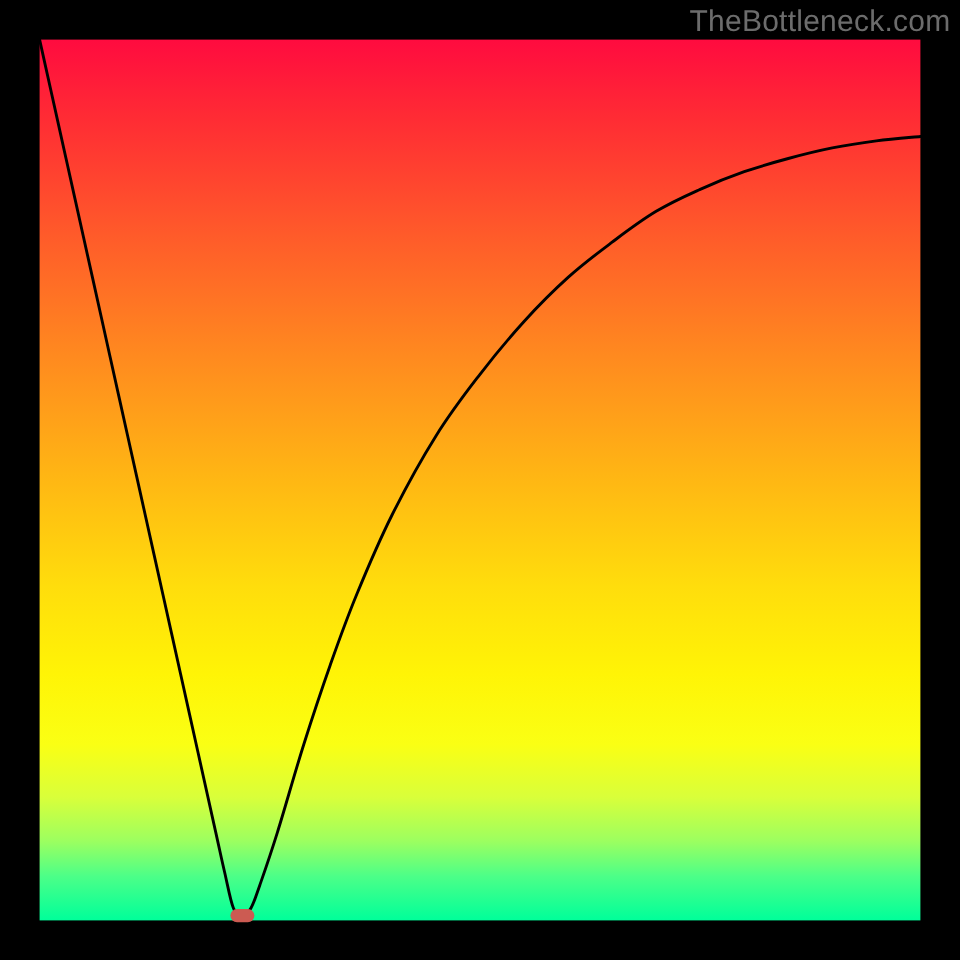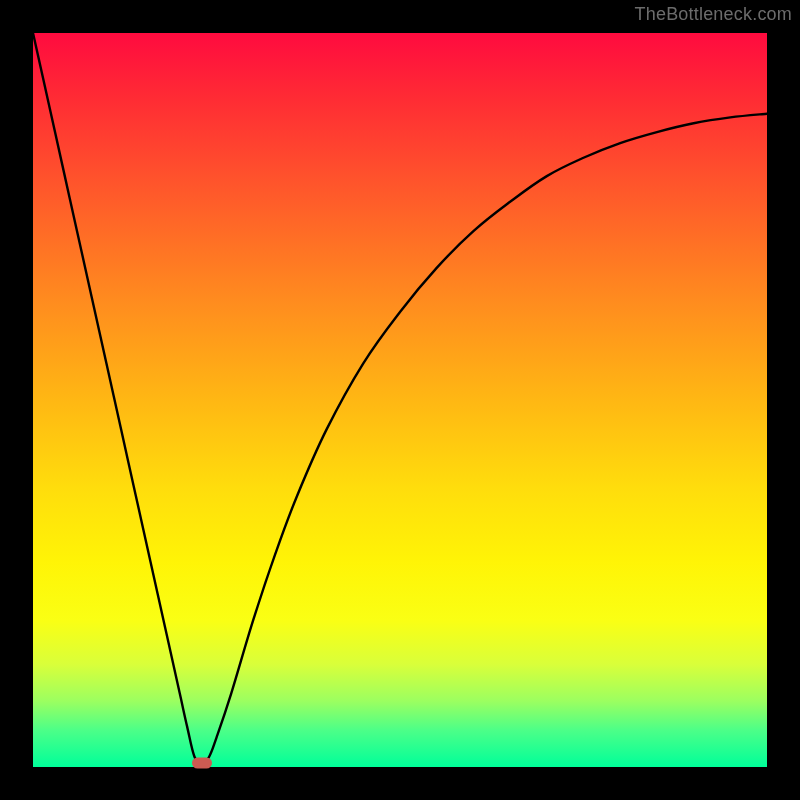--- a/index.html
+++ b/index.html
@@ -45,21 +45,21 @@
     top: 0;
     width: 734px;
     height: 734px;
     overflow: visible;
   }
   .watermark {
     position: absolute;
     top: 4px;
     right: 8px;
     color: #6c6c6c;
-    font-size: 18px;
+    font-size: 25px;
     font-weight: 500;
     letter-spacing: 0.2px;
     user-select: none;
   }
   .marker {
     position: absolute;
     width: 20px;
     height: 11px;
     background: #cc5b52;
     border-radius: 6px;

